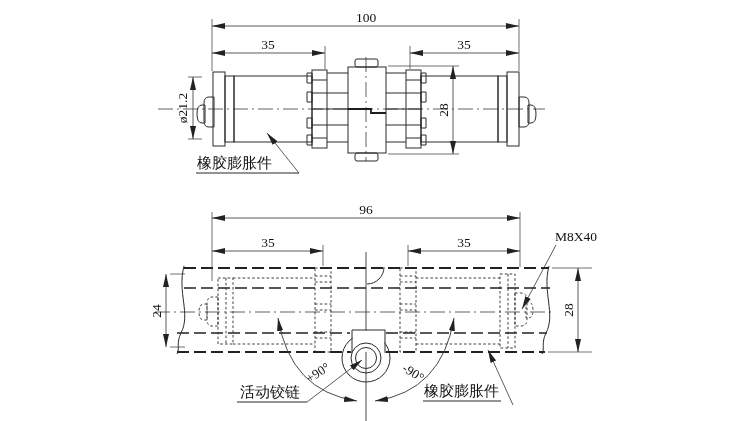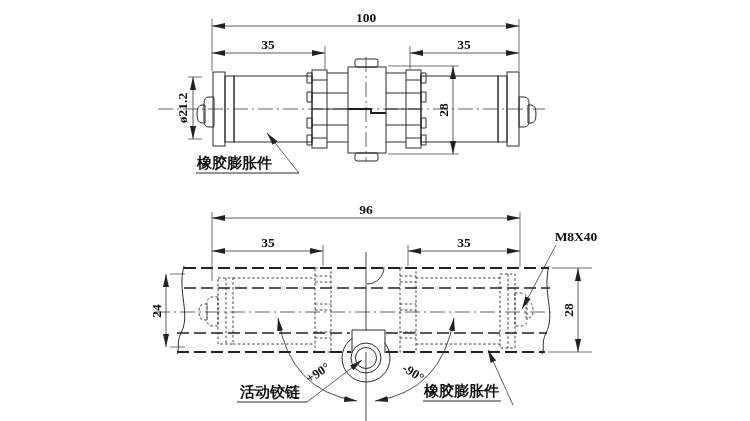--- a/index.html
+++ b/index.html
@@ -1,17 +1,17 @@
 <!DOCTYPE html>
 <html><head>
 <meta charset="utf-8">
 <style>
   html,body{margin:0;padding:0;background:#ffffff;}
   .stage{position:relative;width:750px;height:421px;background:#ffffff;overflow:hidden;
-         font-family:"Liberation Sans",sans-serif;font-weight:bold;}
+         font-family:"Liberation Sans",sans-serif;}
   svg{display:block;}
   
   .outline{stroke:#2b2b2b;stroke-width:1;fill:none;stroke-linecap:butt;}
   .outline-thick{stroke:#1d1d1d;stroke-width:1.8;fill:none;}
   .cl{stroke:#3a3a3a;stroke-width:0.8;fill:none;stroke-dasharray:15 4 2 4;}
   .ph{stroke:#222222;stroke-width:1.8;fill:none;stroke-dasharray:12 5;}
   .ph2{stroke:#222222;stroke-width:1.4;fill:none;stroke-dasharray:12 5;}
   .hid{stroke:#2b2b2b;stroke-width:0.9;fill:none;stroke-dasharray:2.6 2.2;}
   .dim{stroke:#333333;stroke-width:0.8;fill:none;}
   .ext{stroke:#333333;stroke-width:0.7;fill:none;}

